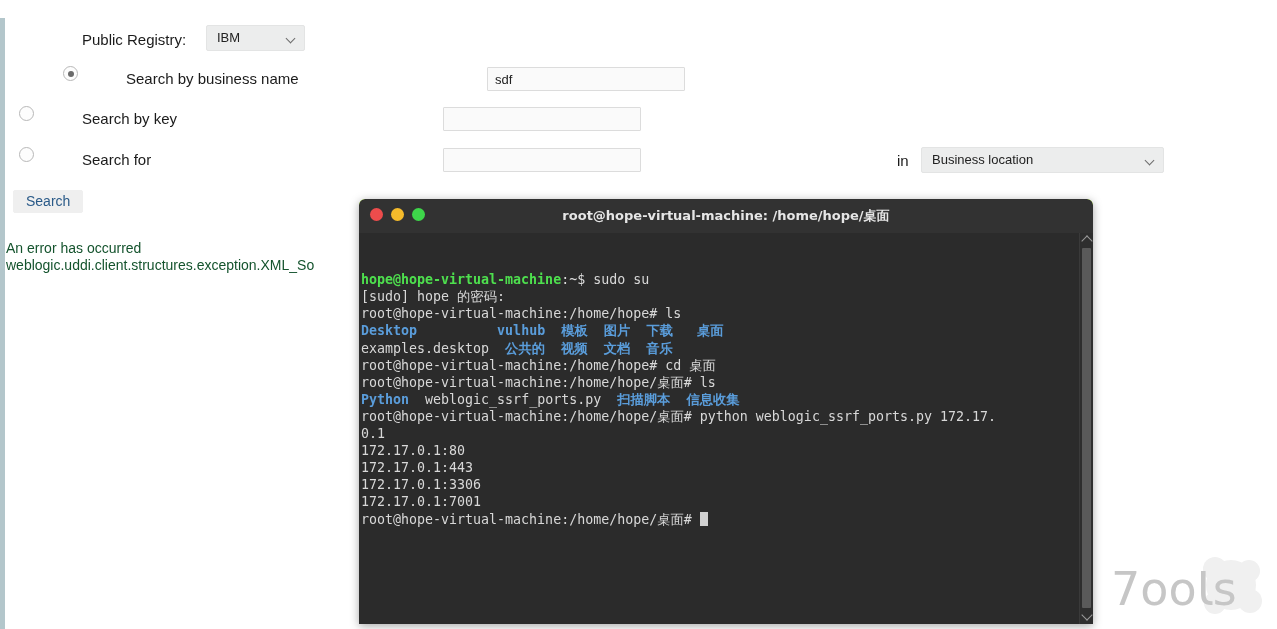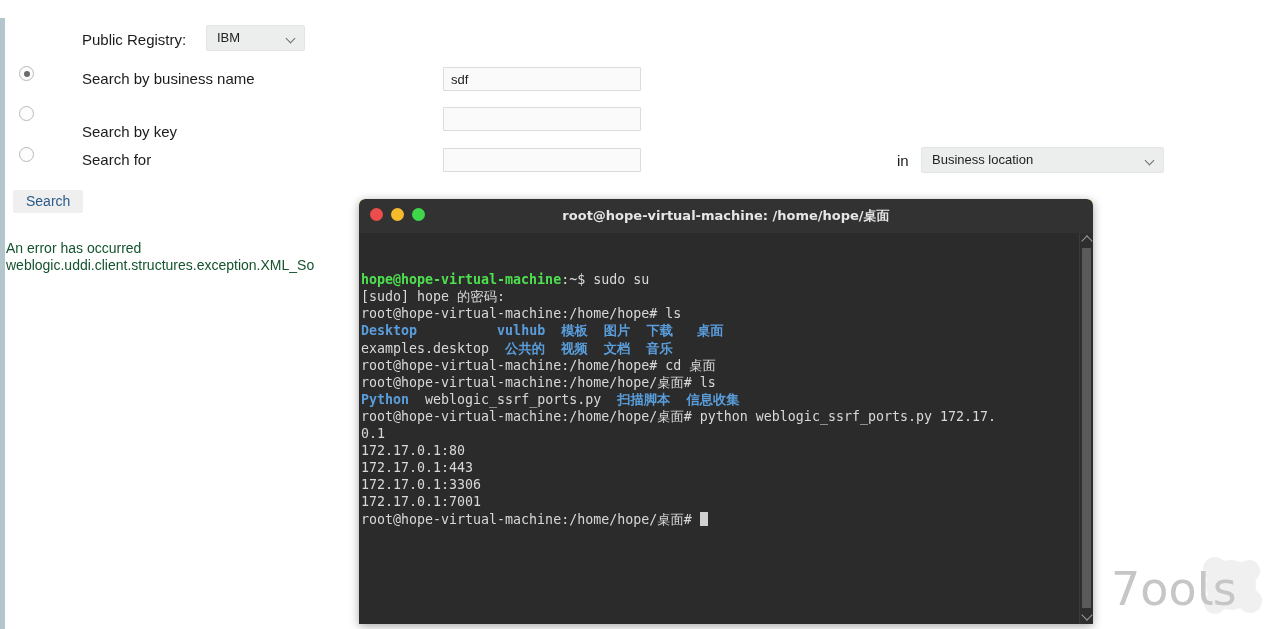--- a/index.html
+++ b/index.html
@@ -306,33 +306,33 @@
 
 <div id="uddi-form">
 
   <div id="registry-label">Public Registry:</div>
 
   <div id="registry-combo" class="combo">
     <span class="combo-text">IBM</span>
     <span class="chev"></span>
   </div>
 
-  <div class="form-row" style="top:66px;">
+  <div class="form-row" style="top:66px;margin-left:44px;">
     <span class="radio-cell">
       <span class="radio checked"></span>
     </span>
     <span class="row-label" style="top:3px;">Search by business name</span>
     <input class="text-input" style="top: 1px;" type="text" value="sdf">
   </div>
 
   <div class="form-row" style="top:106px;">
     <span class="radio-cell">
       <span class="radio"></span>
     </span>
-    <span class="row-label" style="top:16px;text-align:center;">Search by key</span>
+    <span class="row-label" style="top:3px;text-align:center;">Search by key</span>
     <input class="text-input" style="top: 1px;" type="text" value="">
   </div>
 
   <div class="form-row" style="top:147px;">
     <span class="radio-cell">
       <span class="radio"></span>
     </span>
     <span class="row-label" style="top:3px;">Search for</span>
     <input class="text-input" style="top: 1px;" type="text" value="">
   </div>

